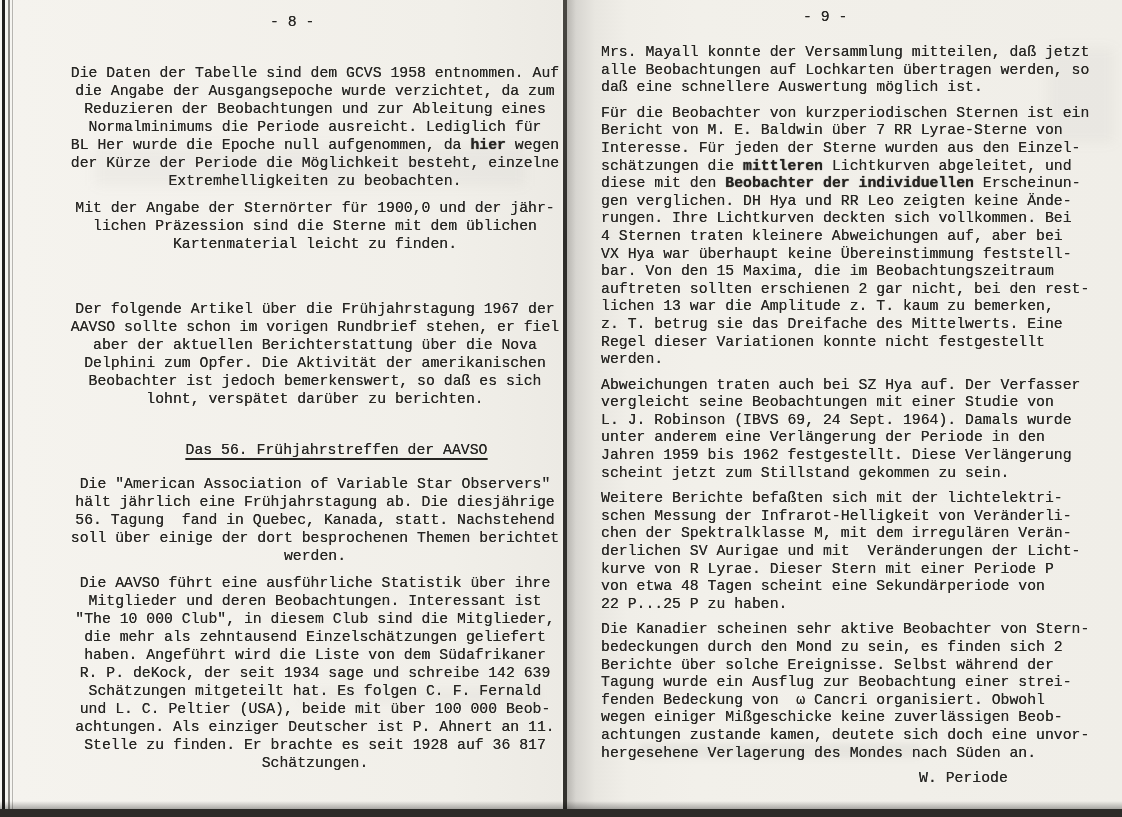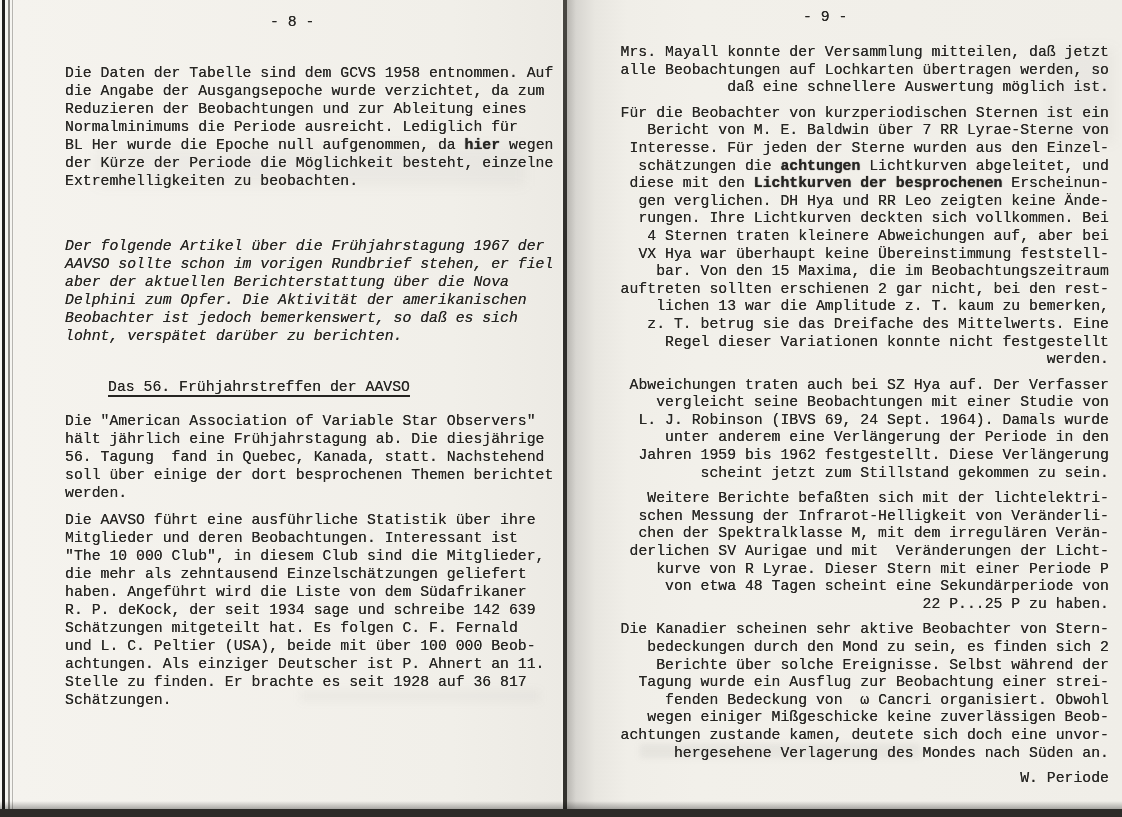--- a/index.html
+++ b/index.html
@@ -19,26 +19,26 @@
   .edge-line.l3{left:12px;width:1px;background:#b7b5b0;}
   .gutter-line{position:absolute;left:563px;top:0;width:4px;height:809px;
     background:linear-gradient(180deg,#4a4843,#2e2d2a 30%,#33322e);}
   .band-soft{position:absolute;left:0;right:0;bottom:8px;height:8px;
     background:linear-gradient(rgba(0,0,0,0),rgba(0,0,0,0.30));}
   .band{position:absolute;left:0;right:0;bottom:0;height:8px;background:#2d2c29;}
   .pagenum{position:absolute;font-size:14.8px;text-shadow:0 0 0.5px rgba(30,30,30,0.8);}
   .pagenum.p8{left:270px;top:14px;}
   .pagenum.p9{left:803px;top:9px;}
   .content{position:absolute;font-size:14.8px;}
-  .content-left{left:65px;top:64px;width:500px;line-height:18px;}
-  .content-right{left:601px;top:44px;width:508px;line-height:17.6px;text-align:right;}
+  .content-left{left:65px;top:64px;width:500px;line-height:18px;text-align:center;}
+  .content-right{left:601px;top:44px;width:508px;line-height:17.6px;}
   .para{white-space:pre;margin:0 0 9px 0;text-shadow:0 0 0.5px rgba(30,30,30,0.8);}
   .content-right .para{margin-bottom:8px;}
   .para b{font-weight:bold;text-shadow:0 0 1px rgba(20,20,20,0.9);}
-  .gap-large{margin-top:47px;font-style:italic;}
+  .gap-large{margin-top:47px;}
   .heading{margin-top:33px;margin-bottom:16px;padding-left:43px;
     text-decoration:underline;text-underline-offset:4px;text-decoration-thickness:1.5px;}
   .signature{padding-left:318px;}
   .ghost{position:absolute;pointer-events:none;}
   .g1{left:95px;top:146px;width:430px;height:40px;background:rgba(118,116,110,0.05);filter:blur(6px);}
   .g2{left:640px;top:744px;width:280px;height:14px;background:rgba(108,106,100,0.08);filter:blur(3px);}
   .g3{left:1048px;top:48px;width:66px;height:95px;background:rgba(118,116,110,0.05);filter:blur(6px);}
   .g4{left:300px;top:690px;width:240px;height:12px;background:rgba(118,116,110,0.05);filter:blur(4px);}
 </style>
 </head>
@@ -65,20 +65,23 @@
   <span class="pagenum p9">- 9 -</span>
 
   <div class="content content-left">
       <div class="para ">Die Daten der Tabelle sind dem GCVS 1958 entnommen. Auf
 die Angabe der Ausgangsepoche wurde verzichtet, da zum
 Reduzieren der Beobachtungen und zur Ableitung eines
 Normalminimums die Periode ausreicht. Lediglich für
 BL Her wurde die Epoche null aufgenommen, da <b>hier</b> wegen
 der Kürze der Periode die Möglichkeit besteht, einzelne
 Extremhelligkeiten zu beobachten.</div>
+      <div class="para ">Mit der Angabe der Sternörter für 1900,0 und der jähr-
+lichen Präzession sind die Sterne mit dem üblichen
+Kartenmaterial leicht zu finden.</div>
       <div class="para  gap-large">Der folgende Artikel über die Frühjahrstagung 1967 der
 AAVSO sollte schon im vorigen Rundbrief stehen, er fiel
 aber der aktuellen Berichterstattung über die Nova
 Delphini zum Opfer. Die Aktivität der amerikanischen
 Beobachter ist jedoch bemerkenswert, so daß es sich
 lohnt, verspätet darüber zu berichten.</div>
       <div class="para heading">Das 56. Frühjahrstreffen der AAVSO</div>
       <div class="para ">Die "American Association of Variable Star Observers"
 hält jährlich eine Frühjahrstagung ab. Die diesjährige
 56. Tagung  fand in Quebec, Kanada, statt. Nachstehend
@@ -96,22 +99,22 @@
 Stelle zu finden. Er brachte es seit 1928 auf 36 817
 Schätzungen.</div>
     </div>
   <div class="content content-right">
       <div class="para ">Mrs. Mayall konnte der Versammlung mitteilen, daß jetzt
 alle Beobachtungen auf Lochkarten übertragen werden, so
 daß eine schnellere Auswertung möglich ist.</div>
       <div class="para ">Für die Beobachter von kurzperiodischen Sternen ist ein
 Bericht von M. E. Baldwin über 7 RR Lyrae-Sterne von
 Interesse. Für jeden der Sterne wurden aus den Einzel-
-schätzungen die <b>achtungen</b> Lichtkurven abgeleitet, und
-diese mit den <b>Lichtkurven der besprochenen</b> Erscheinun-
+schätzungen die <b>mittleren</b> Lichtkurven abgeleitet, und
+diese mit den <b>Beobachter der individuellen</b> Erscheinun-
 gen verglichen. DH Hya und RR Leo zeigten keine Ände-
 rungen. Ihre Lichtkurven deckten sich vollkommen. Bei
 4 Sternen traten kleinere Abweichungen auf, aber bei
 VX Hya war überhaupt keine Übereinstimmung feststell-
 bar. Von den 15 Maxima, die im Beobachtungszeitraum
 auftreten sollten erschienen 2 gar nicht, bei den rest-
 lichen 13 war die Amplitude z. T. kaum zu bemerken,
 z. T. betrug sie das Dreifache des Mittelwerts. Eine
 Regel dieser Variationen konnte nicht festgestellt
 werden.</div>

